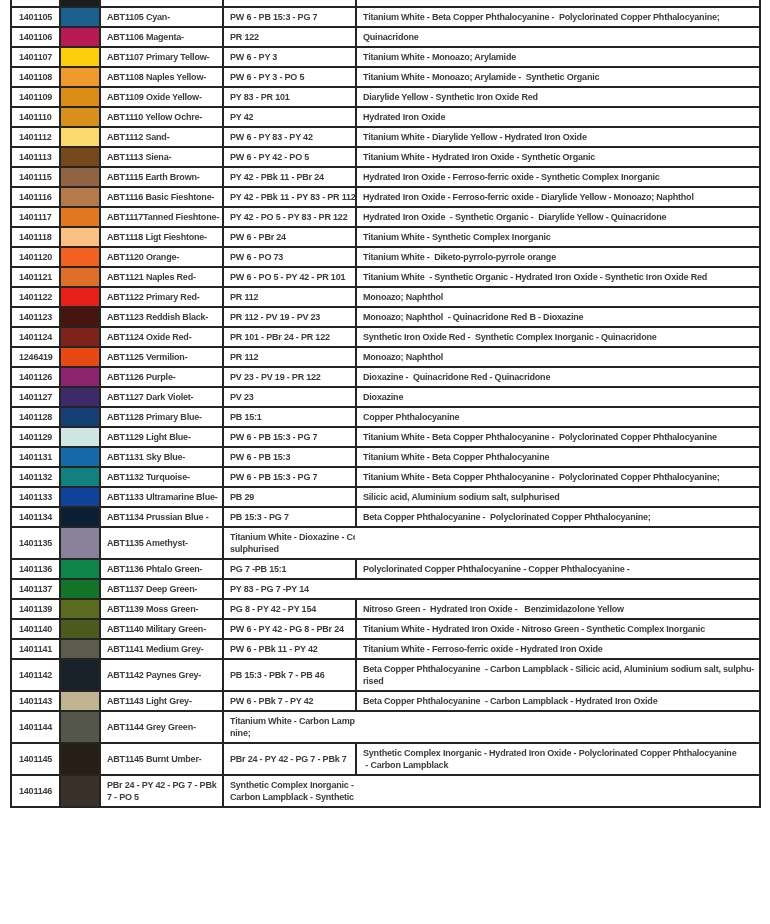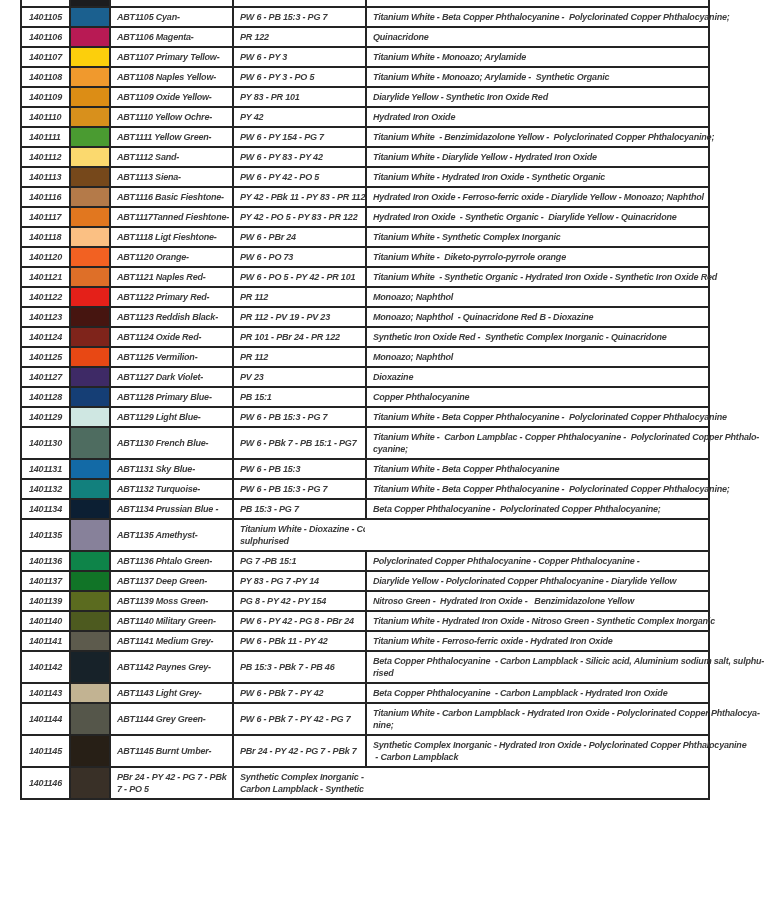--- a/index.html
+++ b/index.html
@@ -7,24 +7,23 @@
   #screen {
     position: relative;
     width: 770px;
     height: 924px;
     background: #ffffff;
     overflow: hidden;
     font-family: "Liberation Sans", sans-serif;
   }
   .table-wrap {
     position: absolute;
-    left: 20px;
+    left: 10px;
     top: 0;
-    width: 690px;
-    font-style: italic;
+    width: 751px;
   }
   .row {
     display: grid;
     grid-template-columns: 47px 40px 123px 133px 408px;
     border: 2px solid #242424;
     margin-top: -2px;
     background: #ffffff;
   }
   .row:first-child { margin-top: 0; border-top: none; }
   .cell {
@@ -96,41 +95,41 @@
     <div class="cell desc">Diarylide Yellow - Synthetic Iron Oxide Red</div>
   </div>
       <div class="row">
     <div class="cell code">1401110</div>
     <div class="cell swatch" style="background: rgb(216, 144, 28);"></div>
     <div class="cell name">ABT1110 Yellow Ochre-</div>
     <div class="cell pigment">PY 42</div>
     <div class="cell desc">Hydrated Iron Oxide</div>
   </div>
       <div class="row">
-    <div class="cell code">1401111</div>
-    <div class="cell swatch" style="background: rgb(74, 155, 49);"></div>
-    <div class="cell name">ABT1111 Yellow Green-</div>
-    <div class="cell pigment">PW 6 - PY 154 - PG 7</div>
-    <div class="cell desc">Titanium White  - Benzimidazolone Yellow -  Polyclorinated Copper Phthalocyanine;</div>
-  </div>
-      <div class="row">
     <div class="cell code">1401112</div>
     <div class="cell swatch" style="background: rgb(251, 217, 110);"></div>
     <div class="cell name">ABT1112 Sand-</div>
     <div class="cell pigment">PW 6 - PY 83 - PY 42</div>
     <div class="cell desc">Titanium White - Diarylide Yellow - Hydrated Iron Oxide</div>
   </div>
       <div class="row">
     <div class="cell code">1401113</div>
     <div class="cell swatch" style="background: rgb(118, 72, 27);"></div>
     <div class="cell name">ABT1113 Siena-</div>
     <div class="cell pigment">PW 6 - PY 42 - PO 5</div>
     <div class="cell desc">Titanium White - Hydrated Iron Oxide - Synthetic Organic</div>
   </div>
       <div class="row">
+    <div class="cell code">1401115</div>
+    <div class="cell swatch" style="background: rgb(143, 98, 66);"></div>
+    <div class="cell name">ABT1115 Earth Brown-</div>
+    <div class="cell pigment">PY 42 - PBk 11 - PBr 24</div>
+    <div class="cell desc">Hydrated Iron Oxide - Ferroso-ferric oxide - Synthetic Complex Inorganic</div>
+  </div>
+      <div class="row">
     <div class="cell code">1401116</div>
     <div class="cell swatch" style="background: rgb(180, 122, 73);"></div>
     <div class="cell name">ABT1116 Basic Fieshtone-</div>
     <div class="cell pigment">PY 42 - PBk 11 - PY 83 - PR 112</div>
     <div class="cell desc">Hydrated Iron Oxide - Ferroso-ferric oxide - Diarylide Yellow - Monoazo; Naphthol</div>
   </div>
       <div class="row">
     <div class="cell code">1401117</div>
     <div class="cell swatch" style="background: rgb(225, 119, 31);"></div>
     <div class="cell name">ABT1117Tanned Fieshtone-</div>
@@ -173,25 +172,32 @@
     <div class="cell desc">Monoazo; Naphthol  - Quinacridone Red B - Dioxazine</div>
   </div>
       <div class="row">
     <div class="cell code">1401124</div>
     <div class="cell swatch" style="background: rgb(127, 36, 27);"></div>
     <div class="cell name">ABT1124 Oxide Red-</div>
     <div class="cell pigment">PR 101 - PBr 24 - PR 122</div>
     <div class="cell desc">Synthetic Iron Oxide Red -  Synthetic Complex Inorganic - Quinacridone</div>
   </div>
       <div class="row">
-    <div class="cell code">1401125</div>
+    <div class="cell code">1246419</div>
     <div class="cell swatch" style="background: rgb(232, 72, 20);"></div>
     <div class="cell name">ABT1125 Vermilion-</div>
     <div class="cell pigment">PR 112</div>
     <div class="cell desc">Monoazo; Naphthol</div>
+  </div>
+      <div class="row">
+    <div class="cell code">1401126</div>
+    <div class="cell swatch" style="background: rgb(140, 36, 112);"></div>
+    <div class="cell name">ABT1126 Purple-</div>
+    <div class="cell pigment">PV 23 - PV 19 - PR 122</div>
+    <div class="cell desc">Dioxazine -  Quinacridone Red - Quinacridone</div>
   </div>
       <div class="row">
     <div class="cell code">1401127</div>
     <div class="cell swatch" style="background: rgb(62, 42, 102);"></div>
     <div class="cell name">ABT1127 Dark Violet-</div>
     <div class="cell pigment">PV 23</div>
     <div class="cell desc">Dioxazine</div>
   </div>
       <div class="row">
     <div class="cell code">1401128</div>
@@ -201,42 +207,41 @@
     <div class="cell desc">Copper Phthalocyanine</div>
   </div>
       <div class="row">
     <div class="cell code">1401129</div>
     <div class="cell swatch" style="background: rgb(207, 231, 226);"></div>
     <div class="cell name">ABT1129 Light Blue-</div>
     <div class="cell pigment">PW 6 - PB 15:3 - PG 7</div>
     <div class="cell desc">Titanium White - Beta Copper Phthalocyanine -  Polyclorinated Copper Phthalocyanine</div>
   </div>
       <div class="row">
-    <div class="cell code">1401130</div>
-    <div class="cell swatch" style="background: rgb(78, 108, 96);"></div>
-    <div class="cell name">ABT1130 French Blue-</div>
-    <div class="cell pigment">PW 6 - PBk 7 - PB 15:1 - PG7</div>
-    <div class="cell desc">Titanium White -  Carbon Lampblac - Copper Phthalocyanine -  Polyclorinated Copper Phthalo-
-cyanine;</div>
-  </div>
-      <div class="row">
     <div class="cell code">1401131</div>
     <div class="cell swatch" style="background: rgb(19, 106, 166);"></div>
     <div class="cell name">ABT1131 Sky Blue-</div>
     <div class="cell pigment">PW 6 - PB 15:3</div>
     <div class="cell desc">Titanium White - Beta Copper Phthalocyanine</div>
   </div>
       <div class="row">
     <div class="cell code">1401132</div>
     <div class="cell swatch" style="background: rgb(18, 128, 125);"></div>
     <div class="cell name">ABT1132 Turquoise-</div>
     <div class="cell pigment">PW 6 - PB 15:3 - PG 7</div>
     <div class="cell desc">Titanium White - Beta Copper Phthalocyanine -  Polyclorinated Copper Phthalocyanine;</div>
   </div>
       <div class="row">
+    <div class="cell code">1401133</div>
+    <div class="cell swatch" style="background: rgb(16, 67, 154);"></div>
+    <div class="cell name">ABT1133 Ultramarine Blue-</div>
+    <div class="cell pigment">PB 29</div>
+    <div class="cell desc">Silicic acid, Aluminium sodium salt, sulphurised</div>
+  </div>
+      <div class="row">
     <div class="cell code">1401134</div>
     <div class="cell swatch" style="background: rgb(12, 31, 51);"></div>
     <div class="cell name">ABT1134 Prussian Blue -</div>
     <div class="cell pigment">PB 15:3 - PG 7</div>
     <div class="cell desc">Beta Copper Phthalocyanine -  Polyclorinated Copper Phthalocyanine;</div>
   </div>
       <div class="row">
     <div class="cell code">1401135</div>
     <div class="cell swatch" style="background: rgb(135, 129, 154);"></div>
     <div class="cell name">ABT1135 Amethyst-</div>
@@ -248,21 +253,20 @@
     <div class="cell swatch" style="background: rgb(14, 132, 73);"></div>
     <div class="cell name">ABT1136 Phtalo Green-</div>
     <div class="cell pigment">PG 7 -PB 15:1</div>
     <div class="cell desc">Polyclorinated Copper Phthalocyanine - Copper Phthalocyanine -</div>
   </div>
       <div class="row">
     <div class="cell code">1401137</div>
     <div class="cell swatch" style="background: rgb(17, 116, 39);"></div>
     <div class="cell name">ABT1137 Deep Green-</div>
     <div class="cell pigment">PY 83 - PG 7 -PY 14</div>
-    <div class="cell desc">Diarylide Yellow - Polyclorinated Copper Phthalocyanine - Diarylide Yellow</div>
   </div>
       <div class="row">
     <div class="cell code">1401139</div>
     <div class="cell swatch" style="background: rgb(91, 107, 31);"></div>
     <div class="cell name">ABT1139 Moss Green-</div>
     <div class="cell pigment">PG 8 - PY 42 - PY 154</div>
     <div class="cell desc">Nitroso Green -  Hydrated Iron Oxide -   Benzimidazolone Yellow</div>
   </div>
       <div class="row">
     <div class="cell code">1401140</div>
@@ -290,21 +294,20 @@
     <div class="cell code">1401143</div>
     <div class="cell swatch" style="background: rgb(194, 179, 146);"></div>
     <div class="cell name">ABT1143 Light Grey-</div>
     <div class="cell pigment">PW 6 - PBk 7 - PY 42</div>
     <div class="cell desc">Beta Copper Phthalocyanine  - Carbon Lampblack - Hydrated Iron Oxide</div>
   </div>
       <div class="row">
     <div class="cell code">1401144</div>
     <div class="cell swatch" style="background: rgb(85, 86, 74);"></div>
     <div class="cell name">ABT1144 Grey Green-</div>
-    <div class="cell pigment">PW 6 - PBk 7 - PY 42 - PG 7</div>
     <div class="cell desc">Titanium White - Carbon Lampblack - Hydrated Iron Oxide - Polyclorinated Copper Phthalocya-
 nine;</div>
   </div>
       <div class="row">
     <div class="cell code">1401145</div>
     <div class="cell swatch" style="background: rgb(39, 31, 22);"></div>
     <div class="cell name">ABT1145 Burnt Umber-</div>
     <div class="cell pigment">PBr 24 - PY 42 - PG 7 - PBk 7</div>
     <div class="cell desc">Synthetic Complex Inorganic - Hydrated Iron Oxide - Polyclorinated Copper Phthalocyanine
  - Carbon Lampblack</div>

